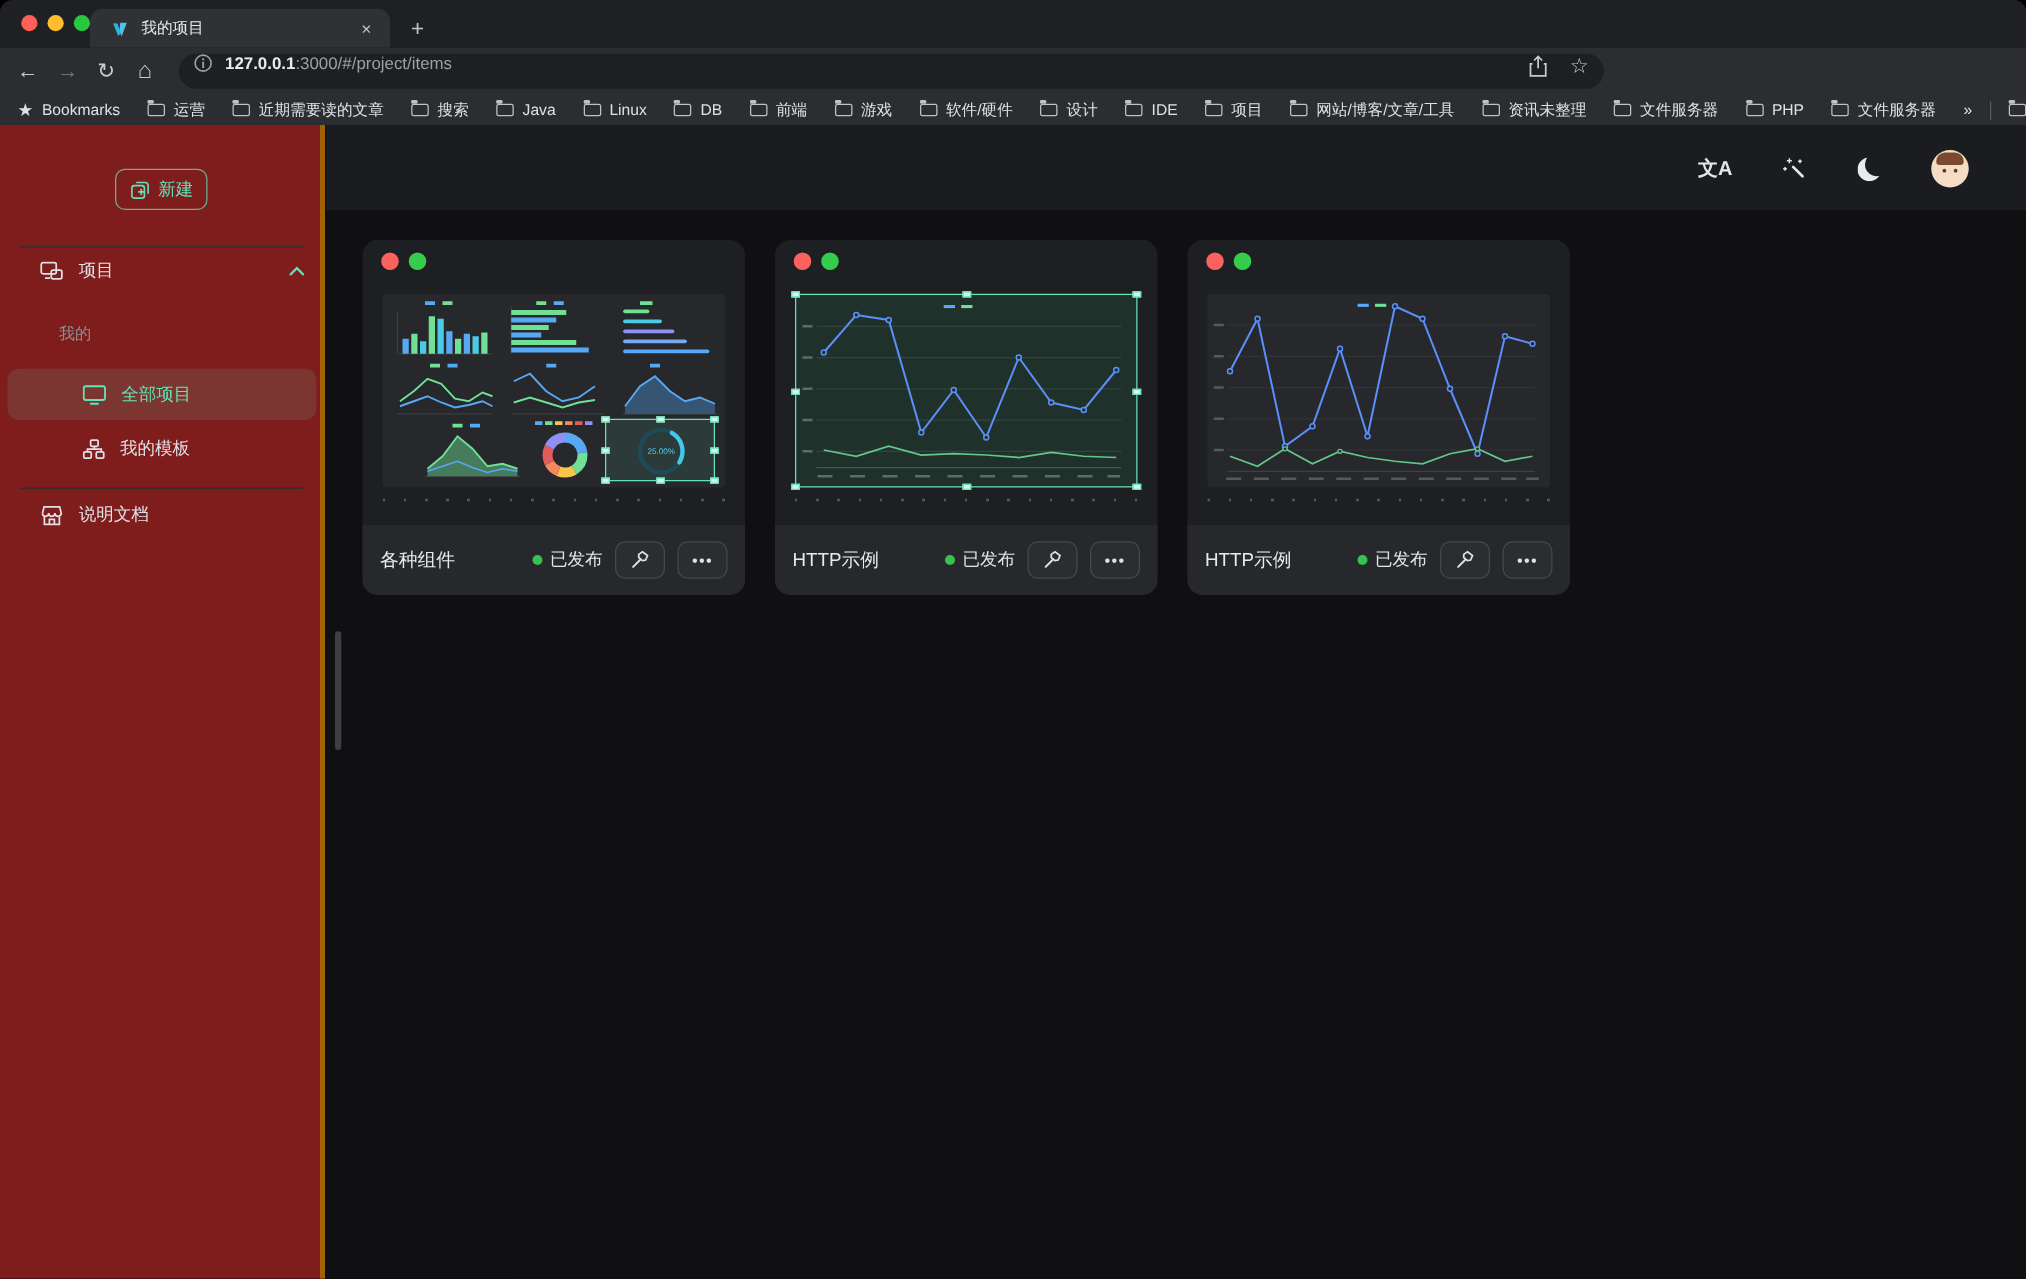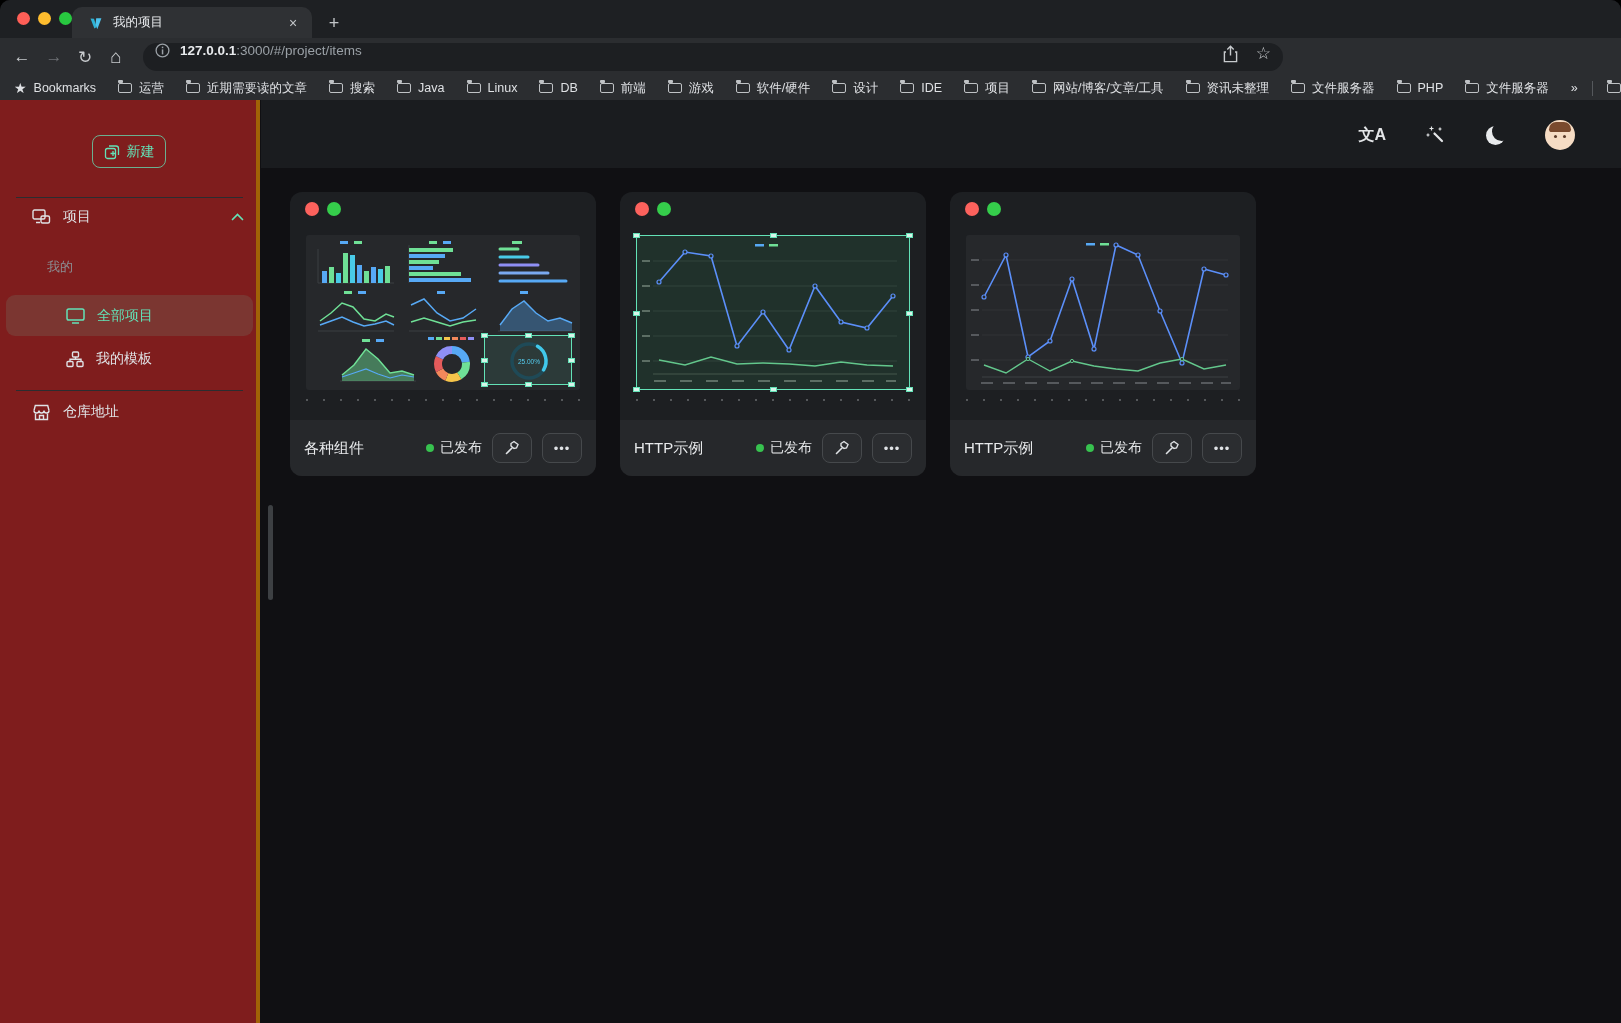--- a/index.html
+++ b/index.html
@@ -299,21 +299,21 @@
       </div>
 
       <div class="sdiv" style="top:290px"></div>
 
       <div class="srow" style="left:32px; top:303px; width:212px;">
         <svg width="19" height="17" viewBox="0 0 19 17">
           <path d="M2 6.5L3.3 1.5h12.4L17 6.5" fill="none" stroke="#dfe2e5" stroke-width="1.4"></path>
           <path d="M2 6.5c0 1.4 1.1 2.5 2.5 2.5S7 7.9 7 6.5c0 1.4 1.1 2.5 2.5 2.5S12 7.9 12 6.5c0 1.4 1.1 2.5 2.5 2.5S17 7.9 17 6.5" fill="none" stroke="#dfe2e5" stroke-width="1.4"></path>
           <path d="M3.5 9.5v6h12v-6M7.5 15.5v-4h4v4" fill="none" stroke="#dfe2e5" stroke-width="1.4"></path>
         </svg>
-        <span>仓库地址</span>
+        <span>说明文档</span>
       </div>
 
     </aside>
 
     <div class="main-header">
       <div class="hicons">
         <span class="translate">文A</span>
         <svg width="20" height="20" viewBox="0 0 20 20">
           <path d="M8.5 8.5L16 16" stroke="#e3e5e7" stroke-width="2.2" stroke-linecap="round"></path>
           <path d="M5.5 1.5v4M3.5 3.5h4M14 2.5v3M12.5 4h3M2 8.5v3M.5 10h3" stroke="#e3e5e7" stroke-width="1.2"></path>

